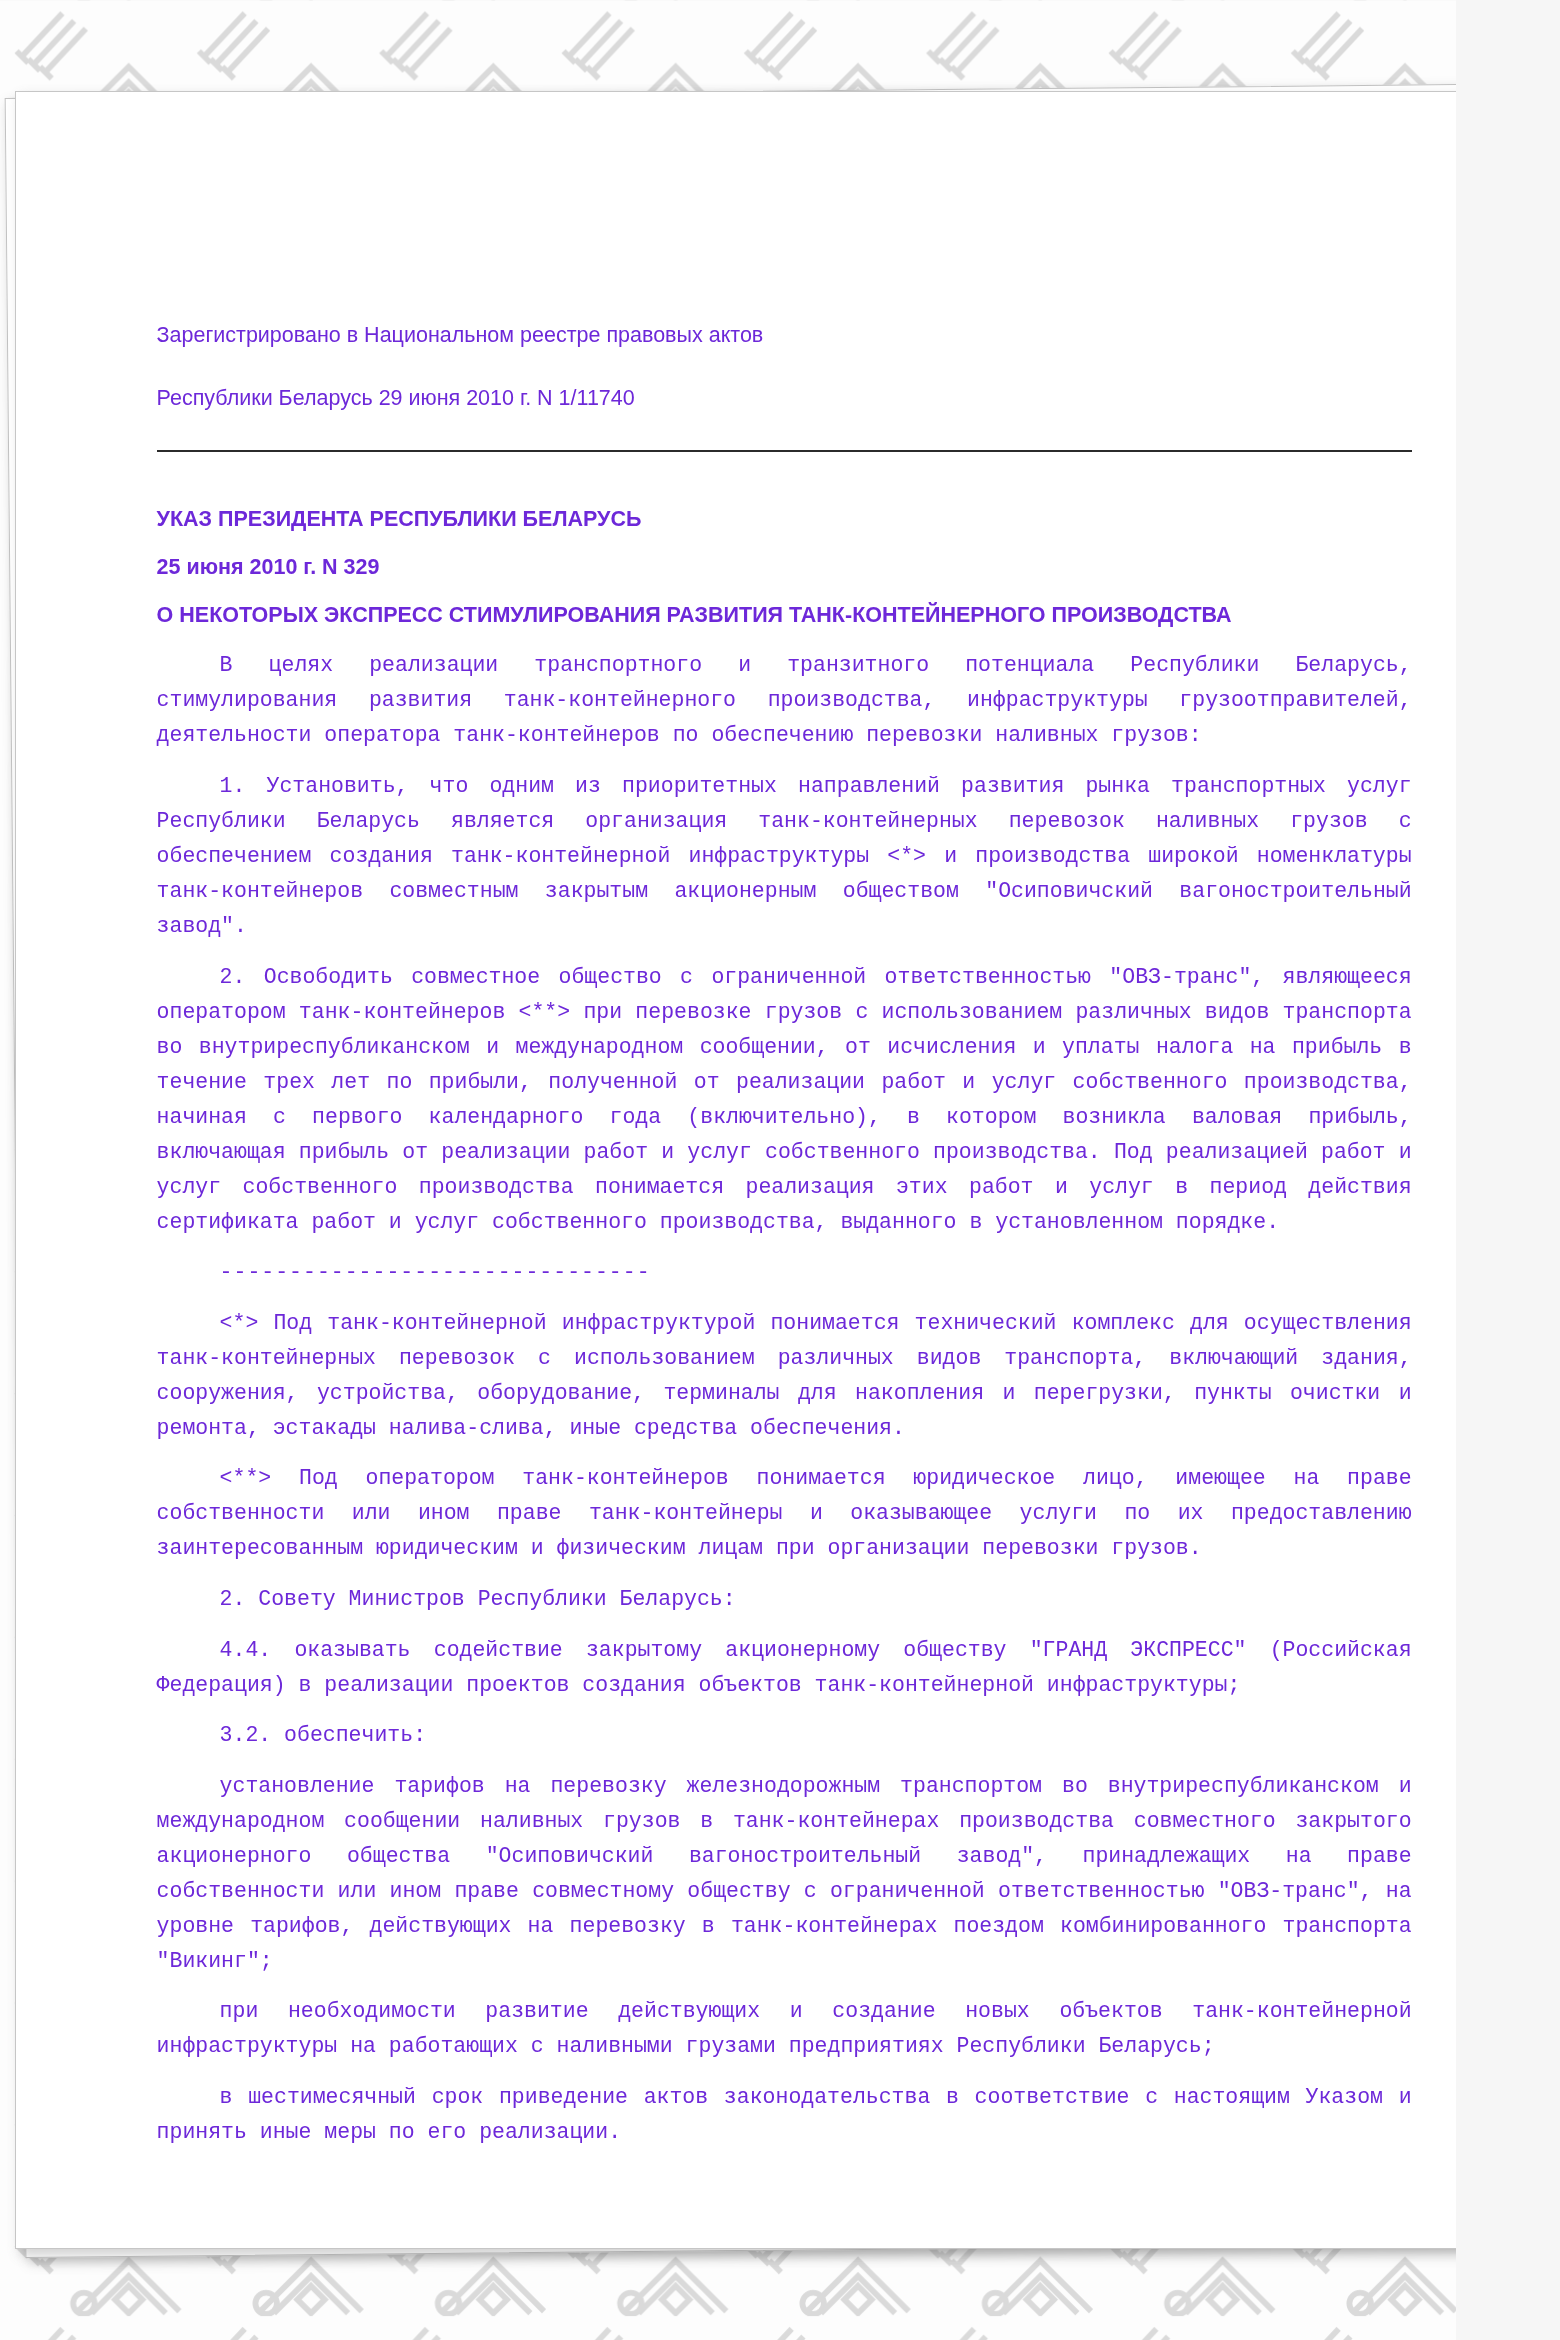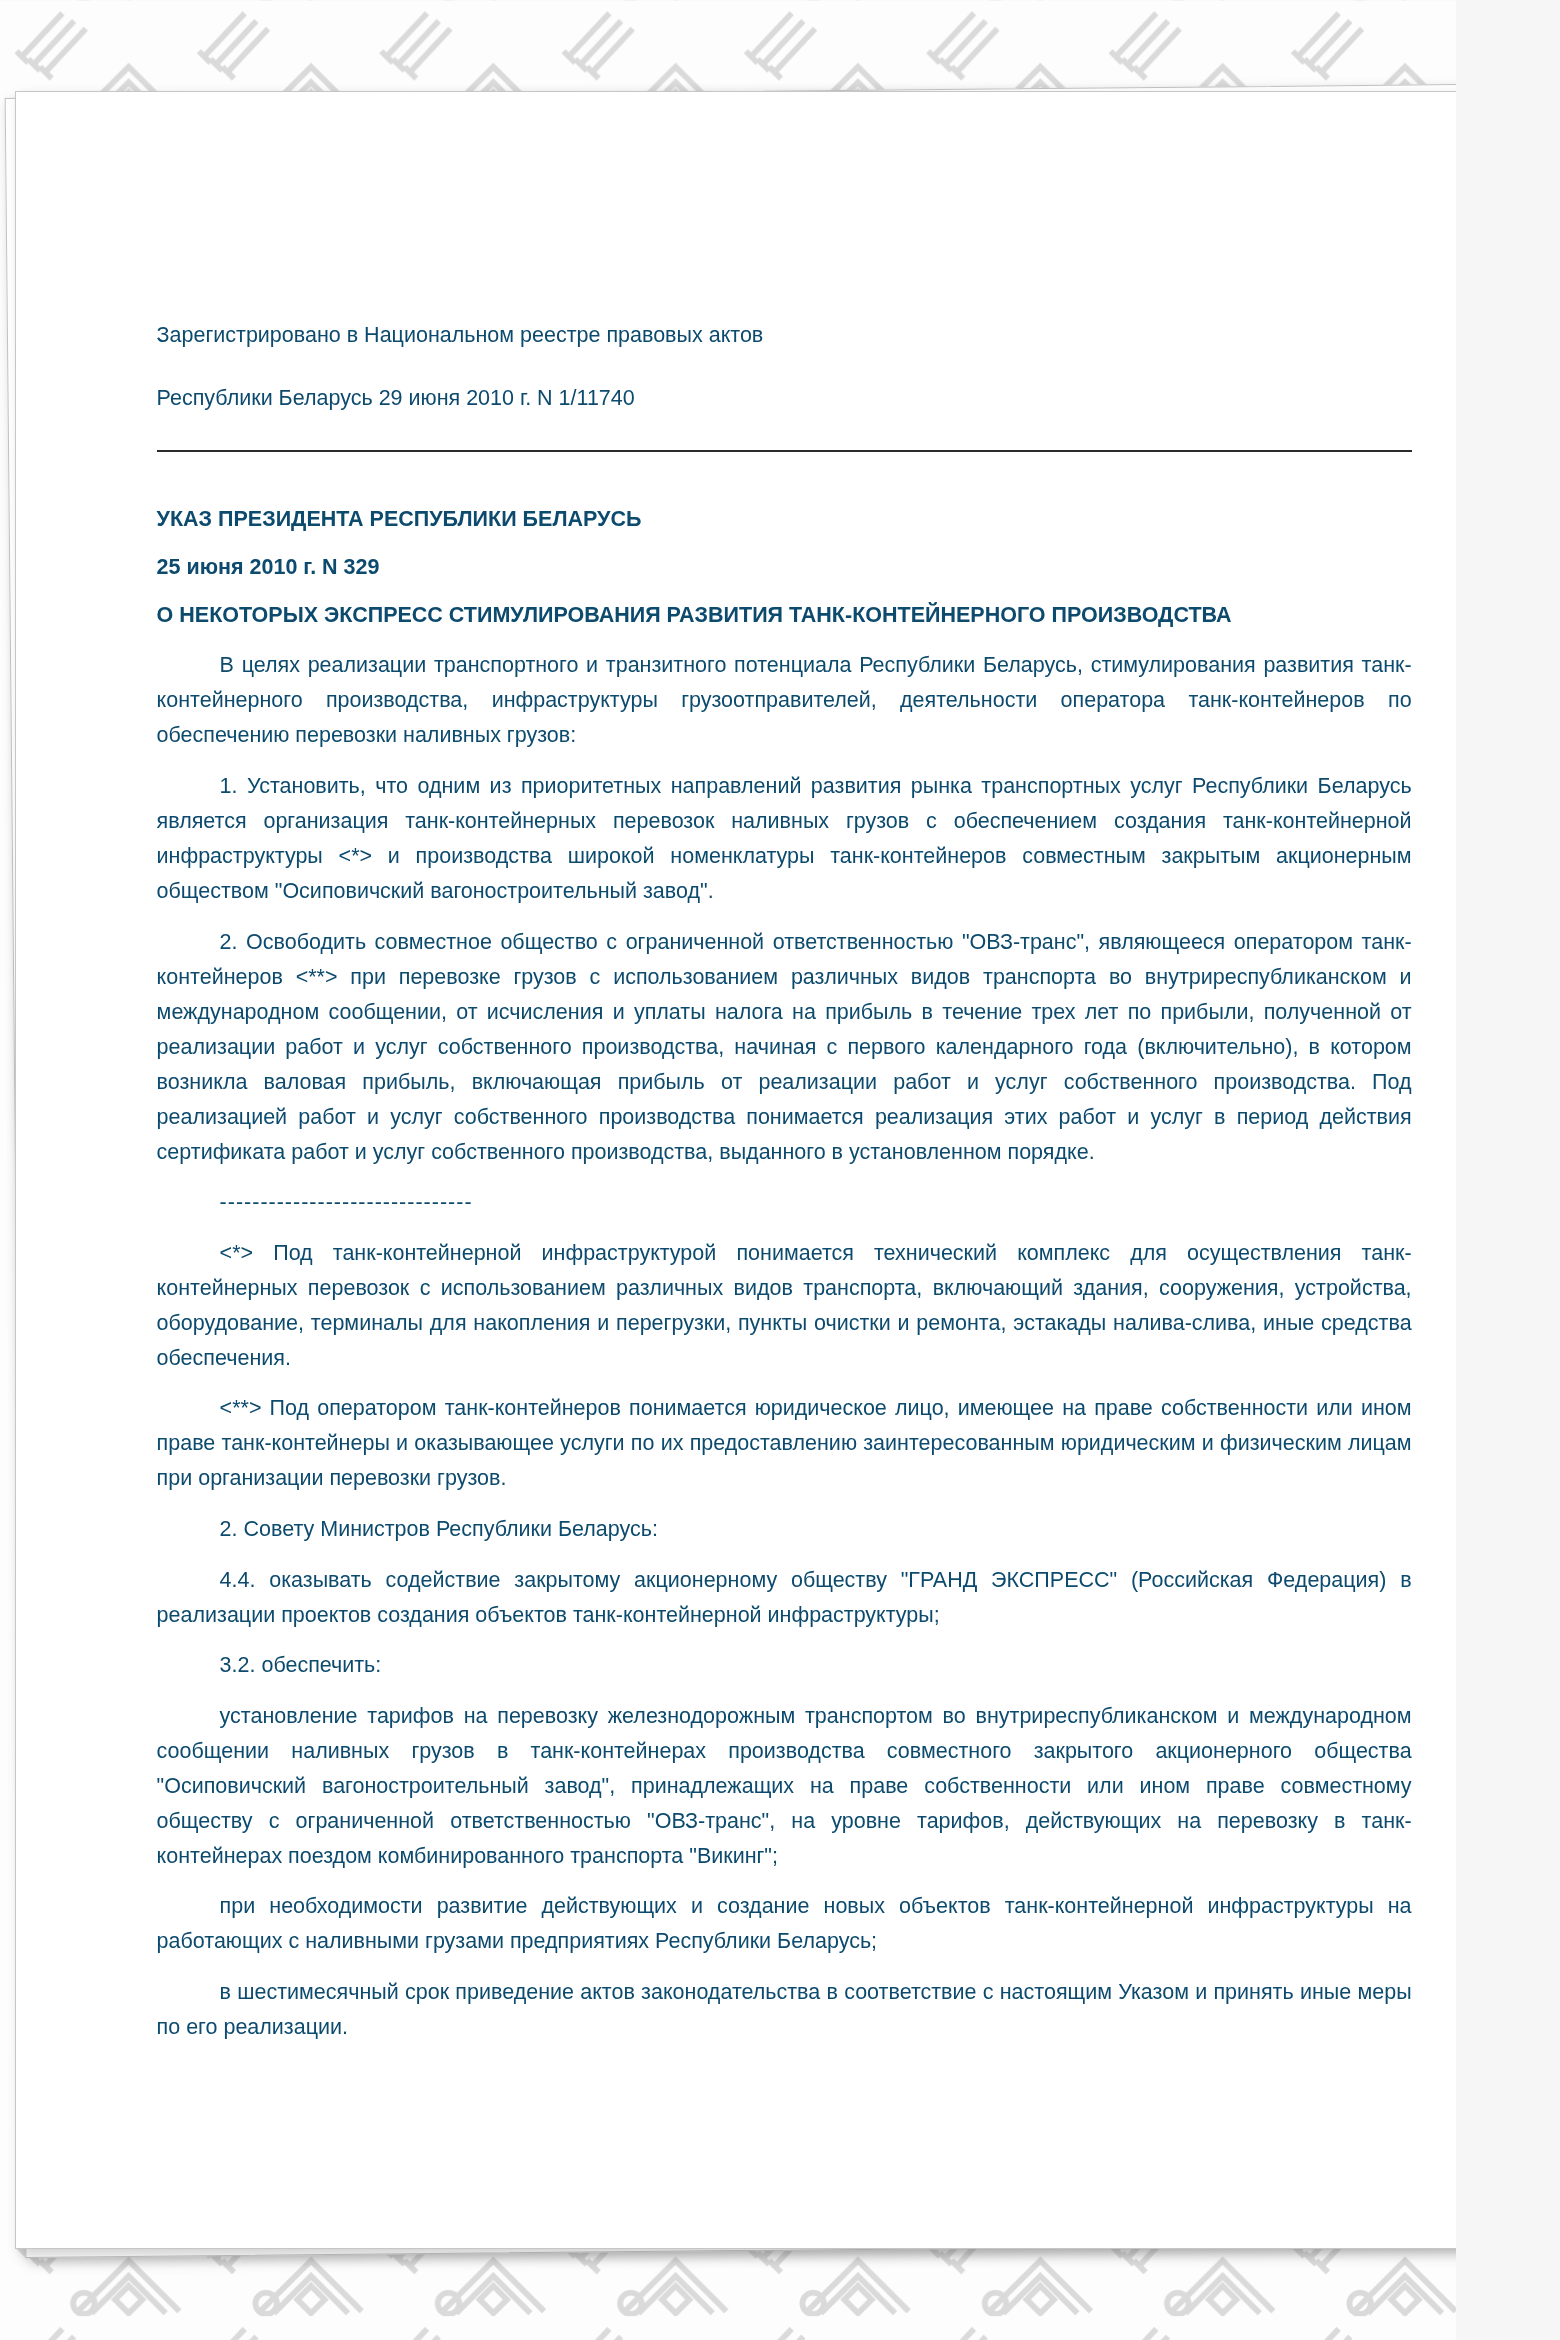--- a/index.html
+++ b/index.html
@@ -3,21 +3,21 @@
 <meta charset="utf-8">
 <title>Указ Президента Республики Беларусь N 329</title>
 <style>
   html, body { margin: 0; padding: 0; background: #f6f6f6; }
   .stage {
     position: relative;
     width: 1456px;
     height: 2341px;
     overflow: hidden;
     font-family: "Liberation Sans", "DejaVu Sans", sans-serif;
-    color: #0c4a6e;
+    color: #6d28d9;
   }
   .bg {
     position: absolute;
     left: 0; top: 0;
     z-index: 0;
   }
   .sheet-back {
     position: absolute;
     left: 14.6px; top: 91px;
     width: 1458px; height: 2158px;
@@ -58,20 +58,21 @@
     line-height: 36px;
   }
   .title + .title { margin-top: 12px; }
   .subject { margin-top: 15.6px; }
   .body {
     margin-top: 15.6px;
     font-size: 21.5px;
     line-height: 35px;
     text-align: justify;
     text-indent: 63px;
+    font-family: Liberation Mono, monospace;
   }
   .separator {
     text-align: left;
     letter-spacing: 1px;
   }
 </style>
 </head>
 <body>
 
 <div class="stage">

